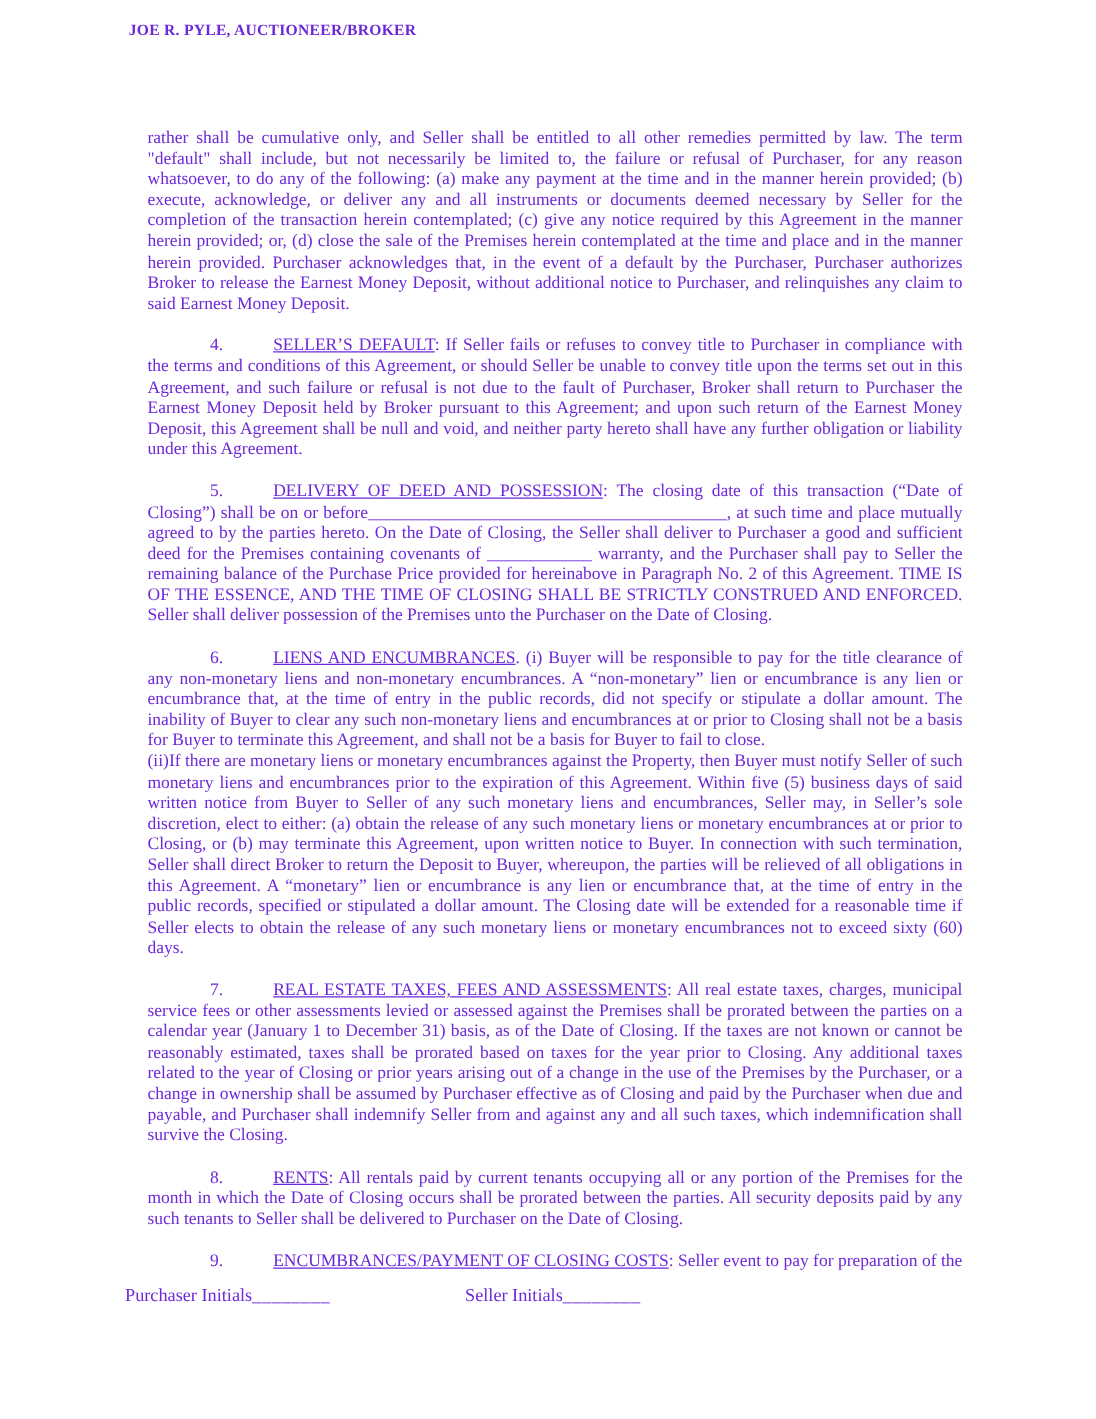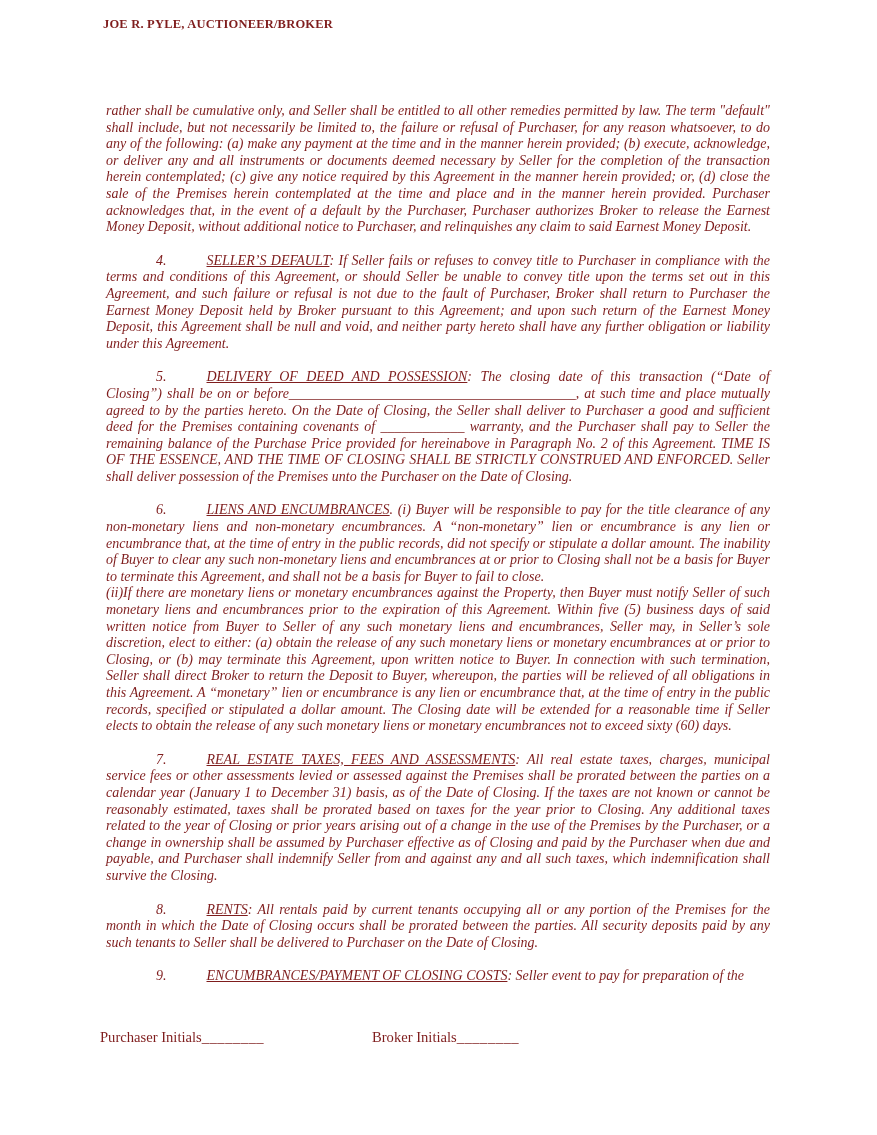--- a/index.html
+++ b/index.html
@@ -6,21 +6,21 @@
     margin: 0;
     padding: 0;
     background: #ffffff;
   }
   .page {
     position: relative;
     width: 877px;
     height: 1135px;
     background: #ffffff;
     font-family: "Liberation Serif", "DejaVu Serif", serif;
-    color: #7f1d1d;
+    color: #6d28d9;
     overflow: hidden;
   }
   .header {
     position: absolute;
     left: 103px;
     top: 17px;
     font-size: 12.5px;
     font-weight: bold;
     letter-spacing: 0.2px;
     white-space: nowrap;
@@ -28,22 +28,21 @@
   .content {
     position: absolute;
     left: 102px;
     top: 103px;
     width: 668px;
     font-size: 14px;
     line-height: 16.6px;
     text-align: justify;
   }
   .para {
-    margin: 0 0 17px 4px;
-    font-style: italic;
+    margin: 0 0 17px 16px;
   }
   .para.numbered {
     text-indent: 50px;
   }
   .numgap {
     display: inline-block;
     width: 40px;
   }
   .heading {
     text-decoration: underline;
@@ -87,16 +86,16 @@
 
     <p class="para numbered"><span class="num">7.</span><span class="numgap"></span><span class="heading">REAL ESTATE TAXES, FEES AND ASSESSMENTS</span><span>:</span> <span>All real estate taxes, charges, municipal service fees or other assessments levied or assessed against the Premises shall be prorated between the parties on a calendar year (January 1 to December 31) basis, as of the Date of Closing. If the taxes are not known or cannot be reasonably estimated, taxes shall be prorated based on taxes for the year prior to Closing. Any additional taxes related to the year of Closing or prior years arising out of a change in the use of the Premises by the Purchaser, or a change in ownership shall be assumed by Purchaser effective as of Closing and paid by the Purchaser when due and payable, and Purchaser shall indemnify Seller from and against any and all such taxes, which indemnification shall survive the Closing.</span></p>
 
     <p class="para numbered"><span class="num">8.</span><span class="numgap"></span><span class="heading">RENTS</span><span>:</span> <span>All rentals paid by current tenants occupying all or any portion of the Premises for the month in which the Date of Closing occurs shall be prorated between the parties. All security deposits paid by any such tenants to Seller shall be delivered to Purchaser on the Date of Closing.</span></p>
 
     <p class="para numbered"><span class="num">9.</span><span class="numgap"></span><span class="heading">ENCUMBRANCES/PAYMENT OF CLOSING COSTS</span><span>:</span> <span>Seller event to pay for preparation of the</span></p>
 
   </div>
 
   <div class="footer">
-    <span class="footcol"><span>Purchaser Initials</span><span class="blank">________</span></span><span><span>Broker Initials</span><span class="blank">________</span></span>
+    <span class="footcol"><span>Purchaser Initials</span><span class="blank">________</span></span><span><span>Seller Initials</span><span class="blank">________</span></span>
   </div>
 
 </div>
 
 </body></html>

